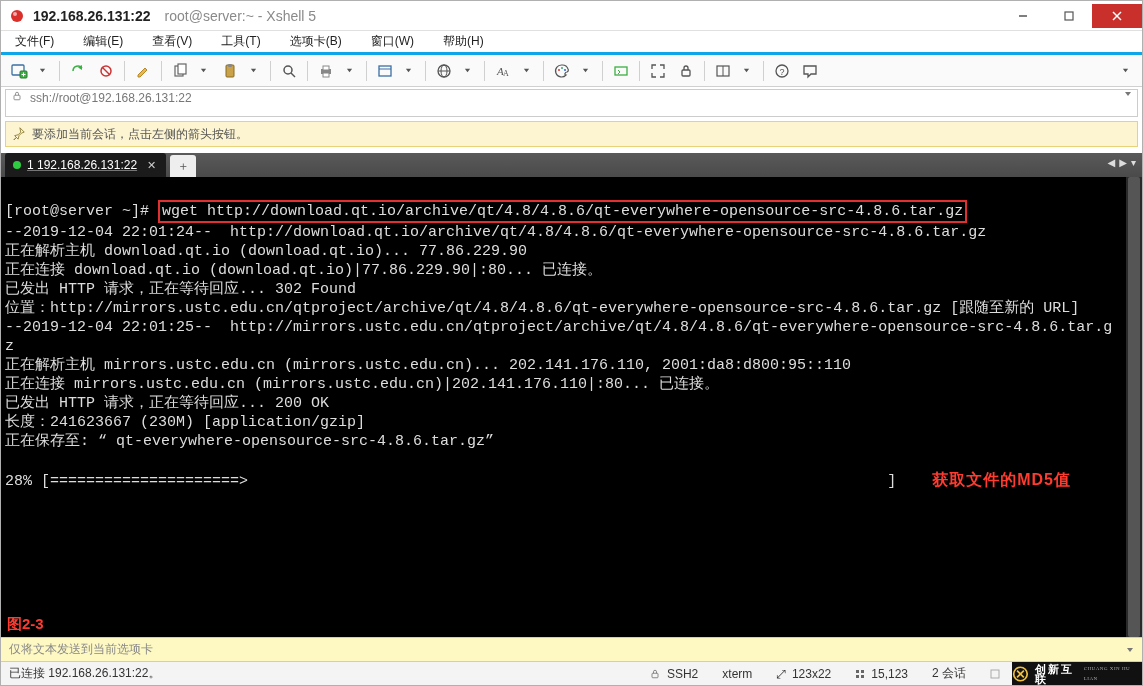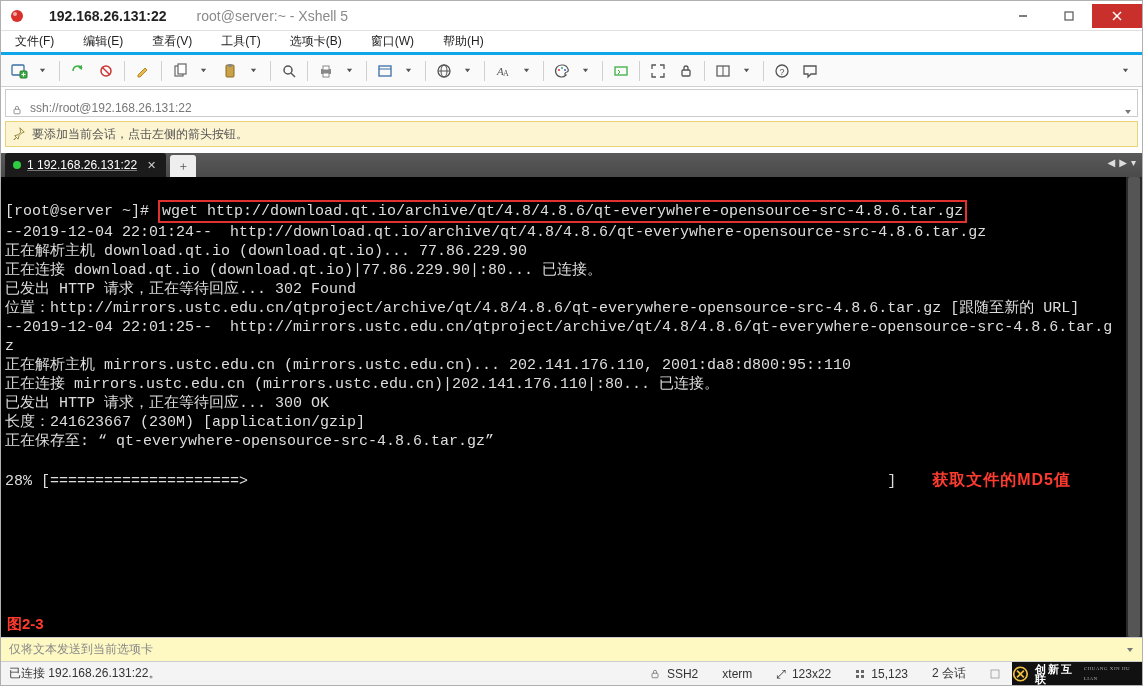--- a/index.html
+++ b/index.html
@@ -1,20 +1,20 @@
 <!DOCTYPE html>
 <html><head>
 <meta charset="utf-8">
 <style>
   * { box-sizing: border-box; }
   html, body { margin: 0; padding: 0; font-family: "Microsoft YaHei", "Segoe UI", Tahoma, sans-serif; font-size: 12px; }
   body { background: #fff; width: 1143px; height: 686px; display: flex; flex-direction: column; border: 1px solid #b0b0b0; }
 
   
-  .titlebar { height: 30px; background: #fff; display: flex; align-items: center; padding-left: 8px; border-bottom: 1px solid #e0e0e0; gap: 16px; }
+  .titlebar { height: 30px; background: #fff; display: flex; align-items: center; padding-left: 8px; border-bottom: 1px solid #e0e0e0; }
   .titlebar .icon { width: 16px; height: 16px; margin-right: 8px; }
   .titlebar .addr { font-weight: bold; font-size: 14px; color: #222; margin-right: 14px; }
   .titlebar .subtitle { color: #8a8a8a; font-size: 14px; }
   .titlebar .winbtns { margin-left: auto; display: flex; }
   .winbtn { width: 46px; height: 24px; display: flex; align-items: center; justify-content: center; color: #555; }
   .winbtn.close { background: #c9302c; color: #fff; width: 50px; }
   .winbtn svg { width: 10px; height: 10px; }
 
   
   .menubar { height: 24px; display: flex; align-items: center; padding: 0 6px; gap: 13px; border-bottom: 3px solid #0ea5e9; }
@@ -23,21 +23,21 @@
   
   .toolbar { height: 32px; display: flex; align-items: center; padding: 0 6px; gap: 4px; border-bottom: 1px solid #d0d0d0; background: #fafafa; }
   .tb-btn { width: 24px; height: 24px; display: flex; align-items: center; justify-content: center; border-radius: 2px; }
   .tb-sep { width: 1px; height: 20px; background: #d0d0d0; margin: 0 2px; }
   .tb-drop { width: 22px; height: 24px; display: flex; align-items: center; justify-content: center; }
   .dropown-arrow{width:7px;height:7px;}
   .toolbar .dd { display:flex; align-items:center;}
   .toolbar .end-dd { margin-left:auto; }
 
   
-  .addrbar { height: 28px; display: flex; align-items: flex-end; border: 1px solid #ccc; margin: 2px 4px; background: #fff; }
+  .addrbar { height: 28px; display: flex; align-items: flex-start; border: 1px solid #ccc; margin: 2px 4px; background: #fff; }
   .addrbar .lock { width: 22px; display:flex; justify-content:center; color:#777; }
   .addrbar input { flex:1; border:none; outline:none; font-size:12px; color:#777; background:transparent;}
   .addrbar .dd-end{ width:18px; color:#777; display:flex; justify-content:center; }
 
   
   .infobar { height: 26px; background: #fdf4d1; border: 1px solid #e8d27a; margin: 2px 4px 0 4px; display: flex; align-items: center; padding: 0 6px; color: #555; }
   .infobar .picon { margin-right: 6px; color:#8a7a30; }
 
   
   .tabstrip { height: 24px; background: linear-gradient(#5a5a5a,#4a4a4a); display: flex; align-items: flex-end; padding: 0 4px; margin-top:6px; position:relative;}
@@ -352,21 +352,21 @@
 <span>[root@server ~]# </span><span class="hlbox">wget http://download.qt.io/archive/qt/4.8/4.8.6/qt-everywhere-opensource-src-4.8.6.tar.gz</span>
 <span>--2019-12-04 22:01:24--  http://download.qt.io/archive/qt/4.8/4.8.6/qt-everywhere-opensource-src-4.8.6.tar.gz</span>
 <span>正在解析主机 download.qt.io (download.qt.io)... 77.86.229.90</span>
 <span>正在连接 download.qt.io (download.qt.io)|77.86.229.90|:80... 已连接。</span>
 <span>已发出 HTTP 请求，正在等待回应... 302 Found</span>
 <span>位置：http://mirrors.ustc.edu.cn/qtproject/archive/qt/4.8/4.8.6/qt-everywhere-opensource-src-4.8.6.tar.gz [跟随至新的 URL]</span>
 <span>--2019-12-04 22:01:25--  http://mirrors.ustc.edu.cn/qtproject/archive/qt/4.8/4.8.6/qt-everywhere-opensource-src-4.8.6.tar.g</span>
 <span>z</span>
 <span>正在解析主机 mirrors.ustc.edu.cn (mirrors.ustc.edu.cn)... 202.141.176.110, 2001:da8:d800:95::110</span>
 <span>正在连接 mirrors.ustc.edu.cn (mirrors.ustc.edu.cn)|202.141.176.110|:80... 已连接。</span>
-<span>已发出 HTTP 请求，正在等待回应... 300 OK</span>
+<span>已发出 HTTP 请求，正在等待回应... 200 OK</span>
 <span>长度：241623667 (230M) [application/gzip]</span>
 <span>正在保存至: “ qt-everywhere-opensource-src-4.8.6.tar.gz”</span>
 
 <span>28% [=====================&gt;                                                                       ] </span>   <span class="redtxt">获取文件的MD5值</span>                              
 
 
 
 
 <span class="figlabel redtxt2">图2-3</span>
 <div class="term-scroll"><div class="thumb"></div></div>

